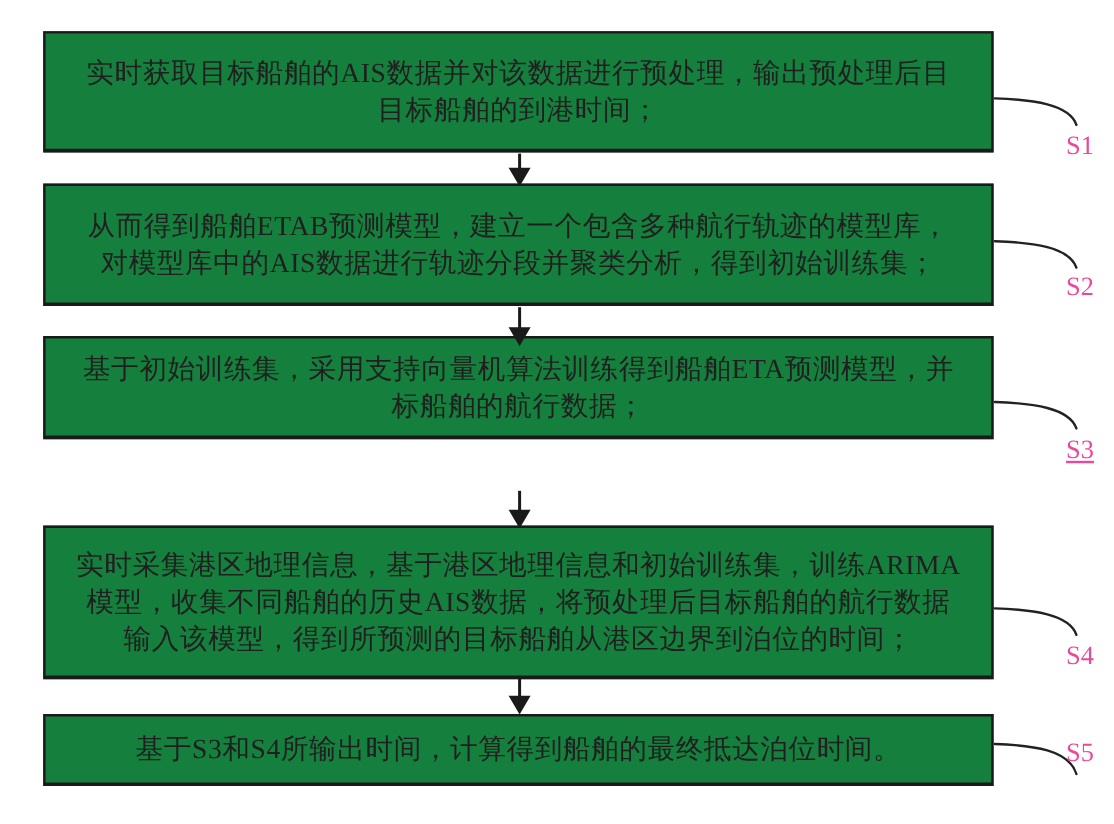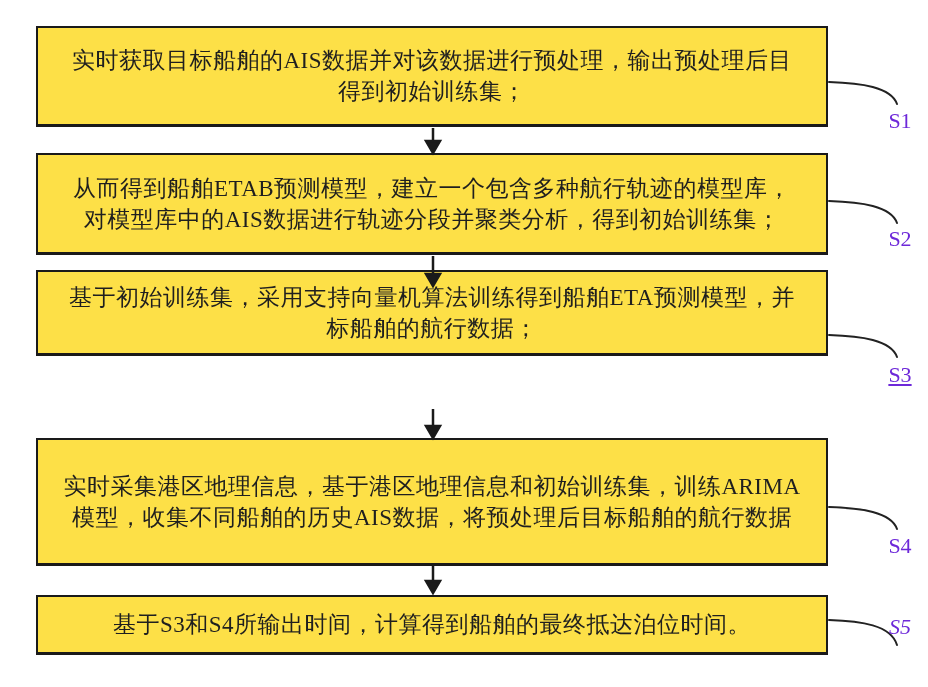--- a/index.html
+++ b/index.html
@@ -15,83 +15,84 @@
     font-family: "Liberation Serif", "DejaVu Serif", serif;
     overflow: hidden;
   }
   .flow-box {
     position: absolute;
     left: 36px;
     width: 792px;
     box-sizing: border-box;
     border: 2px solid #1a1a1a;
     border-bottom-width: 3px;
-    background: #fde047;
+    background: #15803d;
     display: flex;
     flex-direction: column;
     justify-content: center;
     align-items: center;
   }
   .box-line {
     font-size: 23px;
     line-height: 31px;
     color: #1f1f1f;
     text-align: center;
     white-space: nowrap;
     letter-spacing: 0.5px;
   }
   .step-label {
     position: absolute;
     left: 880px;
     width: 40px;
     text-align: center;
     font-size: 22px;
-    color: #6d28d9;
+    color: #ec4899;
     font-family: "Liberation Serif", "DejaVu Serif", serif;
   }
   .overlay {
     position: absolute;
     top: 0;
     left: 0;
     pointer-events: none;
   }
   #box-1 { top: 26px;  height: 101px; }
   #box-2 { top: 153px; height: 102px; }
-  #box-3 { top: 270px; height: 86px; }
+  #box-3 { top: 280px; height: 86px; }
   #box-4 { top: 438px; height: 128px; }
   #box-5 { top: 595px; height: 60px;  }
   #label-s1 { top: 108px; }
   #label-s2 { top: 226px; }
   #label-s3 { top: 362px; text-decoration: underline; }
   #label-s4 { top: 533px; }
-  #label-s5 { top: 614px; font-style: italic; }
+  #label-s5 { top: 614px; }
 </style>
 </head>
 <body>
 
 <div class="canvas">
 
   <div class="flow-box" id="box-1">
     <div class="box-line">实时获取目标船舶的AIS数据并对该数据进行预处理，输出预处理后目</div>
-    <div class="box-line">得到初始训练集；</div>
+    <div class="box-line">目标船舶的到港时间；</div>
   </div>
 
   <div class="flow-box" id="box-2">
     <div class="box-line">从而得到船舶ETAB预测模型，建立一个包含多种航行轨迹的模型库，</div>
     <div class="box-line">对模型库中的AIS数据进行轨迹分段并聚类分析，得到初始训练集；</div>
   </div>
 
   <div class="flow-box" id="box-3">
     <div class="box-line">基于初始训练集，采用支持向量机算法训练得到船舶ETA预测模型，并</div>
     <div class="box-line">标船舶的航行数据；</div>
   </div>
 
   <div class="flow-box" id="box-4">
     <div class="box-line">实时采集港区地理信息，基于港区地理信息和初始训练集，训练ARIMA</div>
     <div class="box-line">模型，收集不同船舶的历史AIS数据，将预处理后目标船舶的航行数据</div>
+    <div class="box-line">输入该模型，得到所预测的目标船舶从港区边界到泊位的时间；</div>
   </div>
 
   <div class="flow-box" id="box-5">
     <div class="box-line">基于S3和S4所输出时间，计算得到船舶的最终抵达泊位时间。</div>
   </div>
 
   <svg class="overlay" width="928" height="687" viewBox="0 0 928 687">
     <g stroke="#1a1a1a" stroke-width="2.5" fill="#1a1a1a">
       <g>
         <line x1="433" y1="128" x2="433" y2="143"></line>

